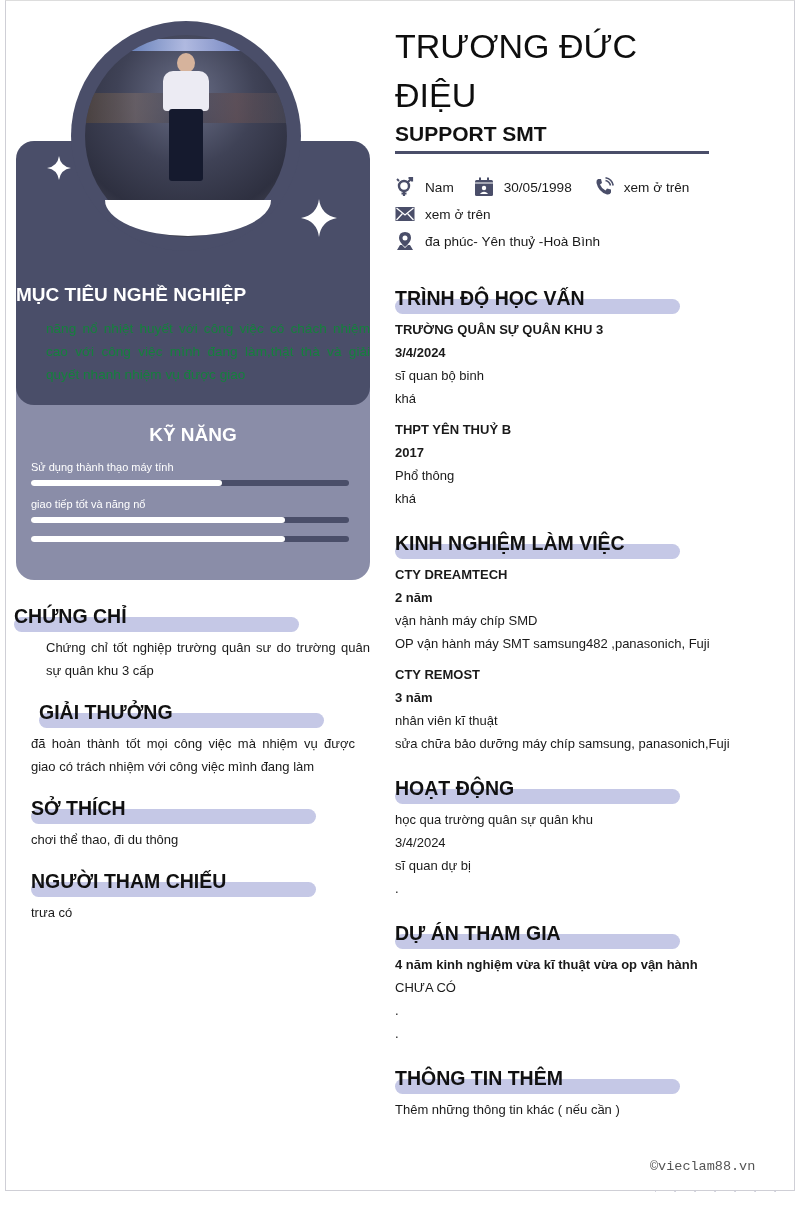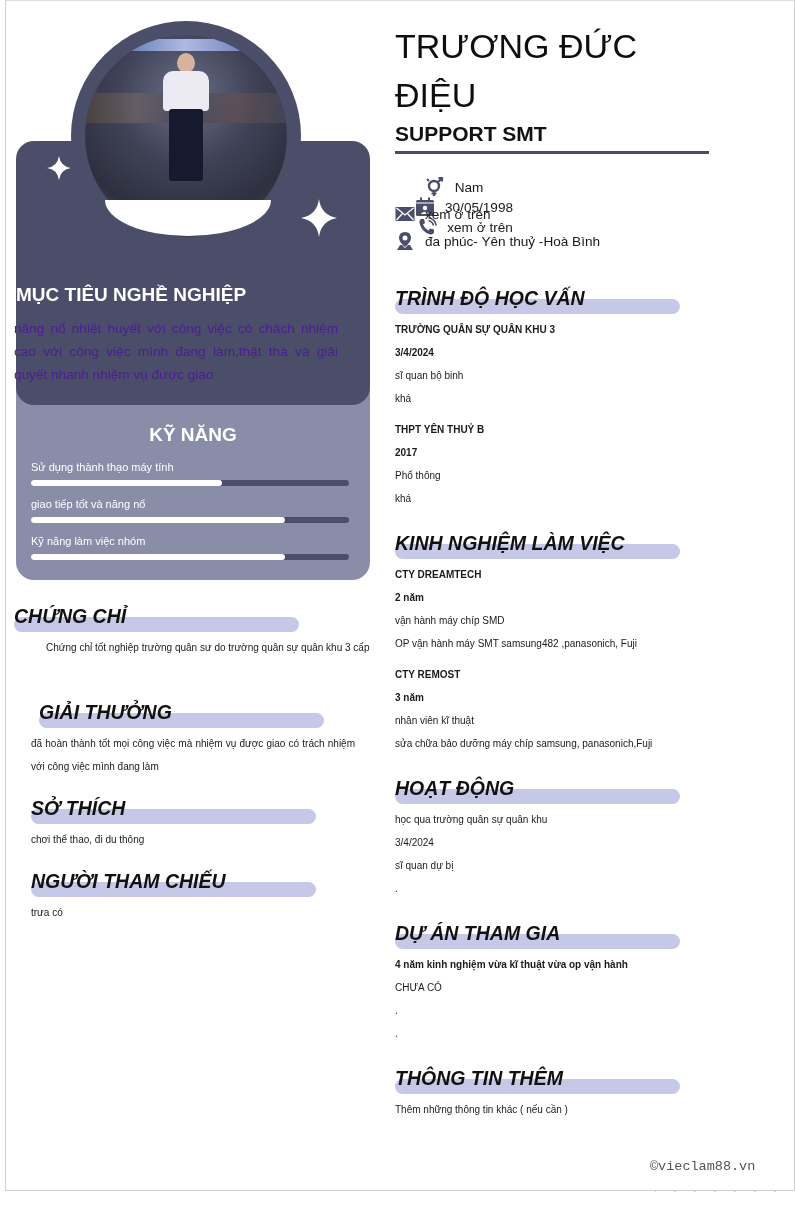--- a/index.html
+++ b/index.html
@@ -43,57 +43,57 @@
     position: absolute; left: 105px; top: 200px; width: 166px; height: 36px;
     background: #fff; border-radius: 0 0 83px 83px / 0 0 36px 36px; z-index: 2;
   }
   .sparkle { position: absolute; z-index: 3; }
 
   .objective-title {
     position: absolute; left: 16px; top: 284px; width: 354px; 
     color: #fff; font-weight: 700; font-size: 19px; z-index: 3;
   }
   .objective-text {
-    position: absolute; left: 14px; top: 317px; width: 324px; color: #4c1d95;
+    position: absolute; left: 46px; top: 317px; width: 324px; color: #15803d;
     font-size: 13.6px; line-height: 23px; text-align: justify; z-index: 3;
   }
   .skills-title {
     position: absolute; left: 16px; top: 424px; width: 354px; text-align: center;
     color: #fff; font-weight: 700; font-size: 19px; z-index: 3;
   }
   .skill { position: absolute; left: 31px; width: 318px; z-index: 3; }
   .skill-label { color: #fff; font-size: 11px; line-height: 18px; }
   .skill-bar { margin-top: 4px; height: 6px; background: #4a4e69; border-radius: 3px; position: relative; }
   .skill-fill { position: absolute; left: 0; top: 0; height: 6px; background: #fff; border-radius: 3px; }
 
-  .section-head { position: absolute; height: 28px; font-style: italic; }
+  .section-head { position: absolute; height: 28px; }
   .section-head .bar {
     position: absolute; left: 0; bottom: 0; width: 285px; height: 15px;
     background: #c5c8e6; border-radius: 8px;
   }
   .section-head .title {
     position: relative; font-weight: 700; font-size: 19.5px; color: #111;
     line-height: 24px; white-space: nowrap;
   }
-  .body-text { position: absolute; font-size: 10px; line-height: 23px; color: #1a1a1a; }
+  .body-text { position: absolute; font-size: 13px; line-height: 23px; color: #1a1a1a; }
   .body-text.justify { text-align: justify; }
   .bold { font-weight: 700; }
 
   
   .name {
     position: absolute; left: 395px; top: 22px; width: 280px;
     font-weight: 400; font-size: 34px; line-height: 49px; color: #0e0e0e;
   }
   .job-title {
     position: absolute; left: 395px; top: 122px; font-weight: 700; font-size: 21px; color: #111;
   }
   .title-rule {
     position: absolute; left: 395px; top: 151px; width: 314px; height: 3px; background: #4a4e69;
   }
-  .info-row { position: absolute; display: flex; align-items: center; font-size: 13.6px; color: #1a1a1a; flex-direction: column; }
+  .info-row { position: absolute; display: flex; align-items: center; font-size: 13.6px; color: #1a1a1a; }
   .info-item { display: flex; align-items: center; }
   .info-item svg { width: 20px; height: 20px; margin-right: 10px; flex: none; }
 
   .watermark {
     position: absolute; left: 650px; top: 1159px; font-family: "Liberation Mono", "DejaVu Sans Mono", monospace;
     font-size: 13.5px; color: #555; z-index: 5;
   }
 </style>
 </head>
 <body>
@@ -171,21 +171,20 @@
       <div class="skill-fill" style="width:60%;"></div>
     </div>
 </div>
 <div class="skill" style="top:495px;">
   <div class="skill-label">giao tiếp tốt và năng nổ</div>
   <div class="skill-bar">
       <div class="skill-fill" style="width:80%;"></div>
     </div>
 </div>
 <div class="skill" style="top:532px;">
-  <div class="skill-label">Kỹ năng làm việc nhóm</div>
   <div class="skill-bar">
       <div class="skill-fill" style="width:80%;"></div>
     </div>
 </div>
 
 <div class="section-head" style="left:14px;top:604px;">
   <div class="bar"></div>
   <div class="title">CHỨNG CHỈ</div>
 </div>
 <div class="body-text justify" style="left:46px;top:636px;width:324px;">Chứng chỉ tốt nghiệp trường quân sư do trường quân sự quân khu 3 cấp</div>

